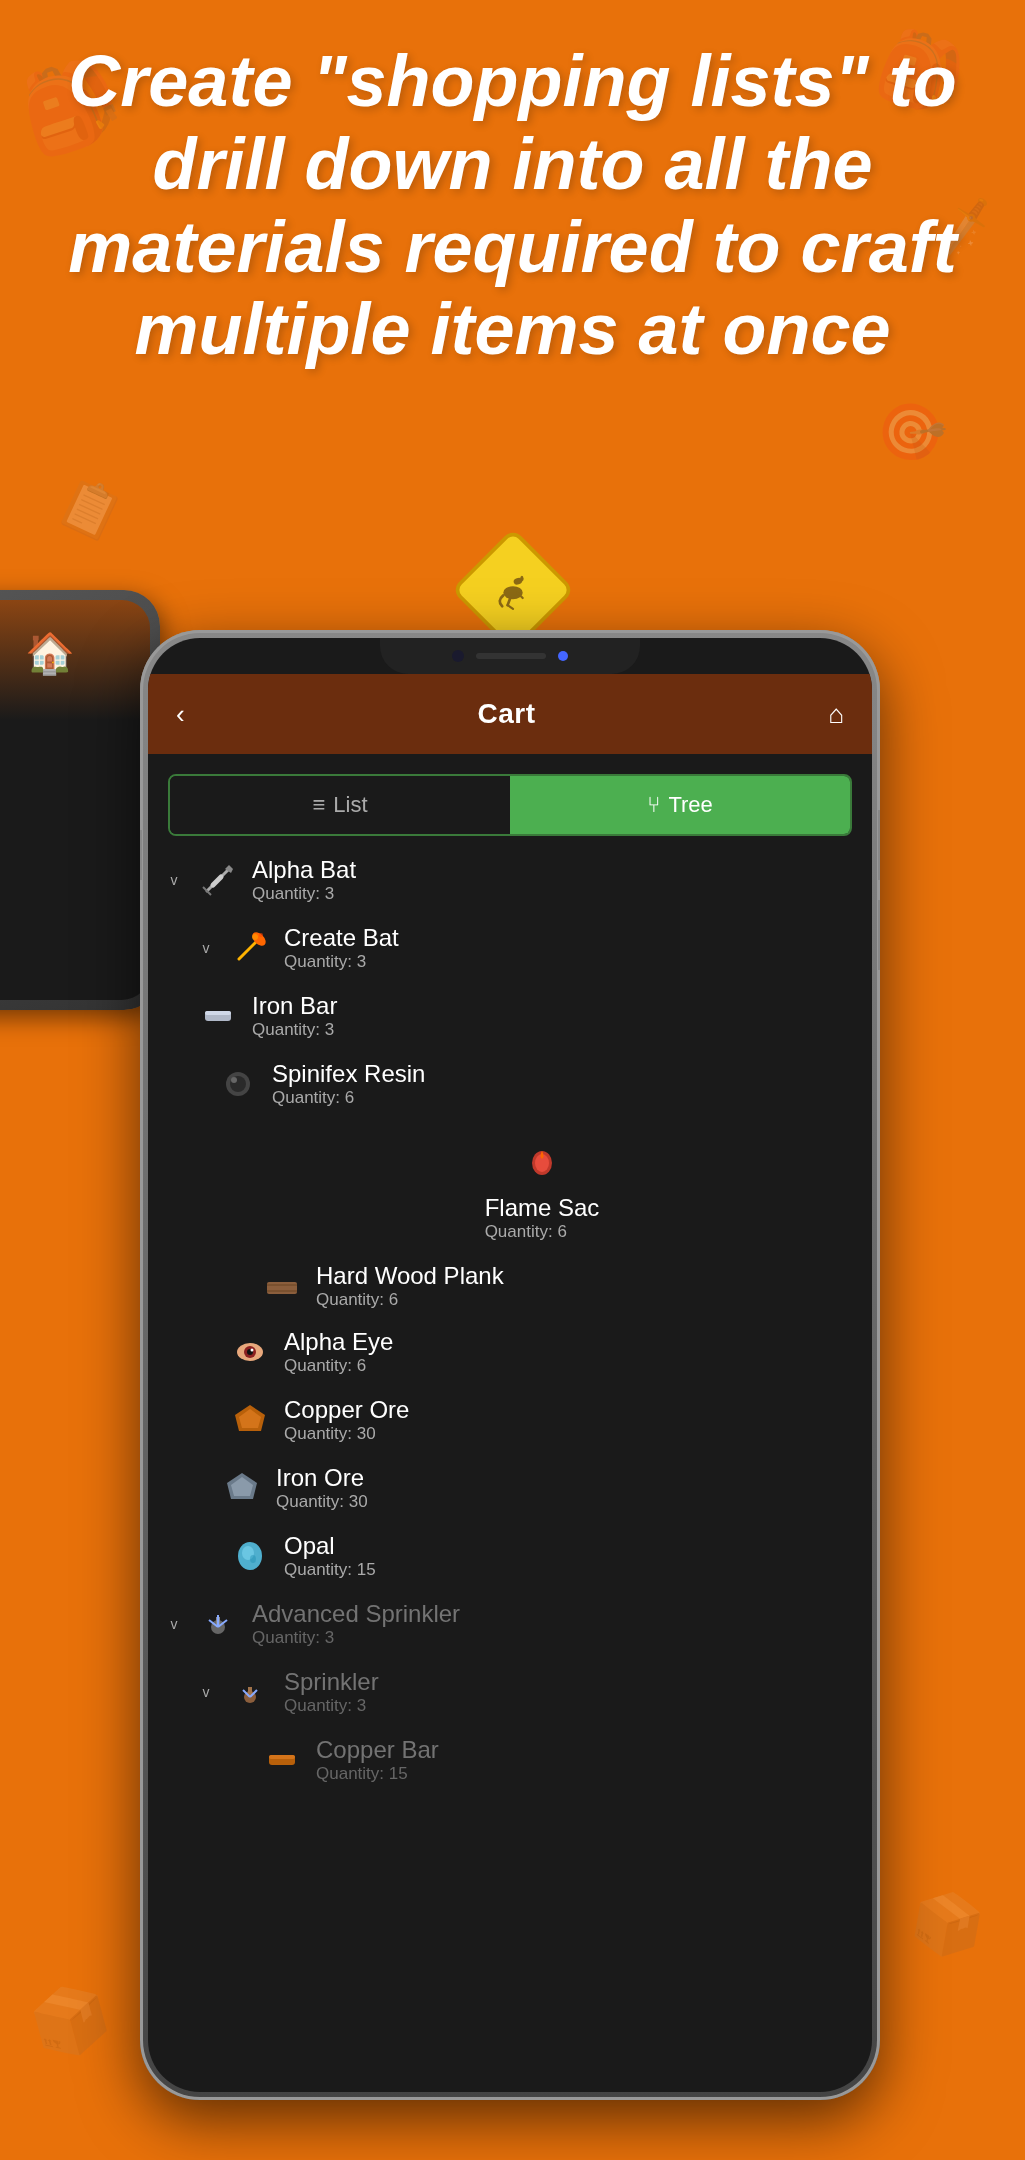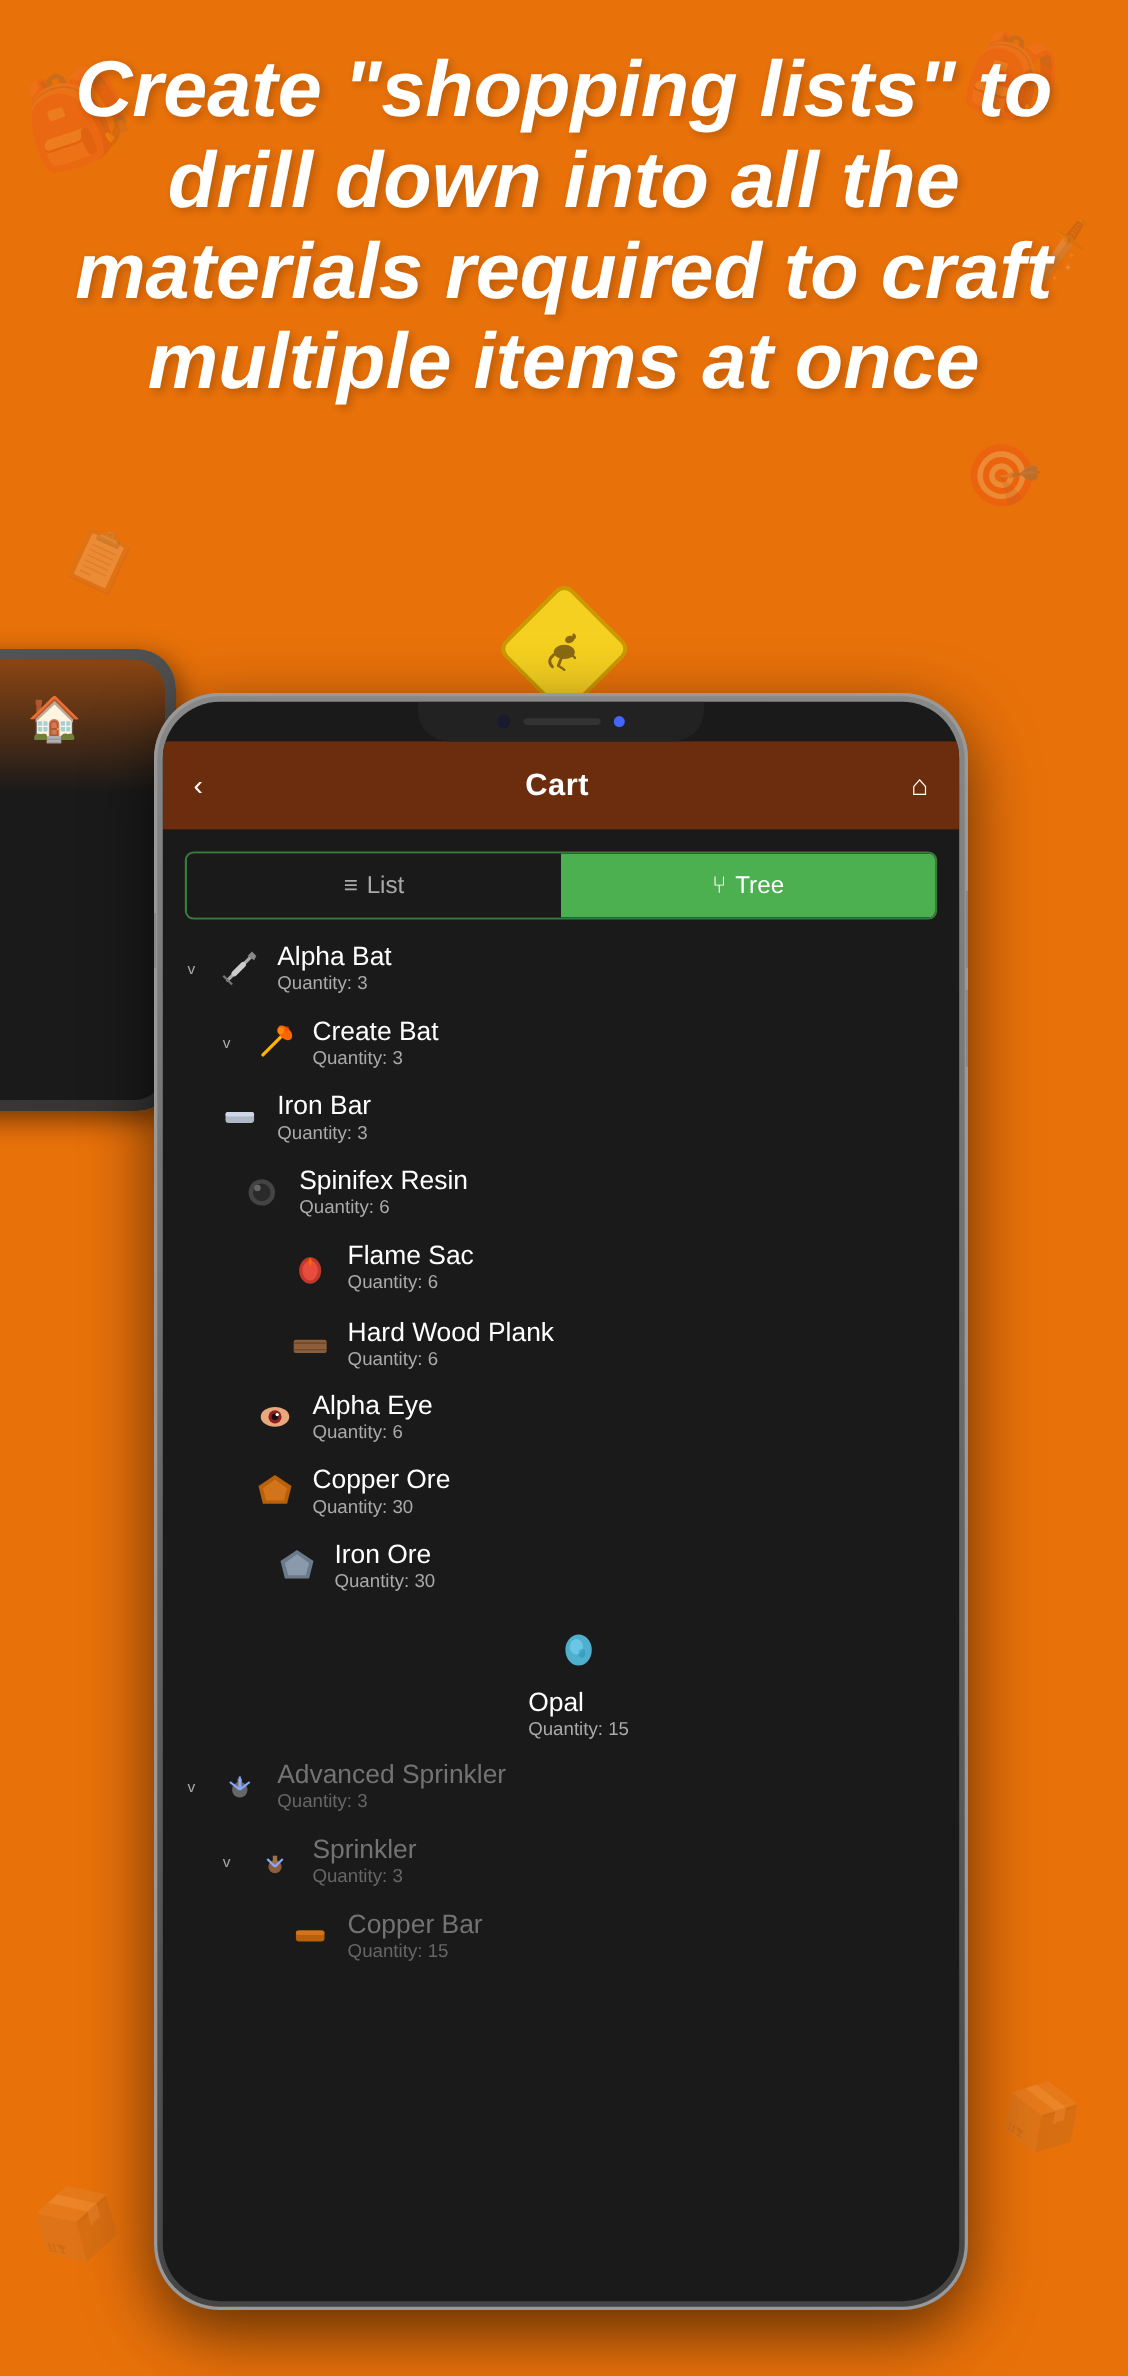--- a/index.html
+++ b/index.html
@@ -433,21 +433,21 @@
               <circle cx="19" cy="19" r="12" fill="#444"></circle>
               <circle cx="19" cy="19" r="8" fill="#2a2a2a"></circle>
               <circle cx="15" cy="15" r="3" fill="#666"></circle>
             </svg>
           </div>
           <div class="item-info">
             <div class="item-name">Spinifex Resin</div>
             <div class="item-qty">Quantity: 6</div>
           </div>
         </div>
-        <div class="list-item" style="padding-left: 80px;">
+        <div class="list-item" style="padding-left: 80px; flex-direction: column;">
           <div class="chevron" style="font-size: 14px; color: rgb(170, 170, 170);"></div>
           <div class="item-icon">
             <svg width="38" height="38" viewBox="0 0 38 38">
               <ellipse cx="19" cy="22" rx="10" ry="12" fill="#c0392b"></ellipse>
               <ellipse cx="19" cy="22" rx="7" ry="9" fill="#e74c3c"></ellipse>
               <path d="M19 10 Q22 15 19 18 Q16 15 19 10" fill="#FF6600"></path>
             </svg>
           </div>
           <div class="item-info">
             <div class="item-name">Flame Sac</div>
@@ -489,34 +489,34 @@
             <svg width="38" height="38" viewBox="0 0 38 38">
               <polygon points="19,4 34,14 30,30 8,30 4,14" fill="#B8600A"></polygon>
               <polygon points="19,8 30,16 27,27 11,27 8,16" fill="#D4741A"></polygon>
             </svg>
           </div>
           <div class="item-info">
             <div class="item-name">Copper Ore</div>
             <div class="item-qty">Quantity: 30</div>
           </div>
         </div>
-        <div class="list-item" style="padding-left: 68px;">
+        <div class="list-item" style="padding-left: 40px;">
           <div class="chevron" style="font-size: 14px; color: rgb(170, 170, 170);"></div>
           <div class="item-icon">
             <svg width="38" height="38" viewBox="0 0 38 38">
               <polygon points="19,4 34,14 30,30 8,30 4,14" fill="#6a7a8a"></polygon>
               <polygon points="19,8 30,16 27,27 11,27 8,16" fill="#8a9aaa"></polygon>
             </svg>
           </div>
           <div class="item-info">
             <div class="item-name">Iron Ore</div>
             <div class="item-qty">Quantity: 30</div>
           </div>
         </div>
-        <div class="list-item" style="padding-left: 48px; flex-direction: column;">
+        <div class="list-item" style="padding-left: 48px;">
           <div class="chevron" style="font-size: 14px; color: rgb(170, 170, 170);"></div>
           <div class="item-icon">
             <svg width="38" height="38" viewBox="0 0 38 38">
               <ellipse cx="19" cy="19" rx="12" ry="14" fill="#4FAFCE"></ellipse>
               <ellipse cx="17" cy="16" rx="6" ry="7" fill="#7DD6F0" opacity="0.6"></ellipse>
               <ellipse cx="22" cy="22" rx="3" ry="4" fill="#1a8ab0" opacity="0.4"></ellipse>
             </svg>
           </div>
           <div class="item-info">
             <div class="item-name">Opal</div>

